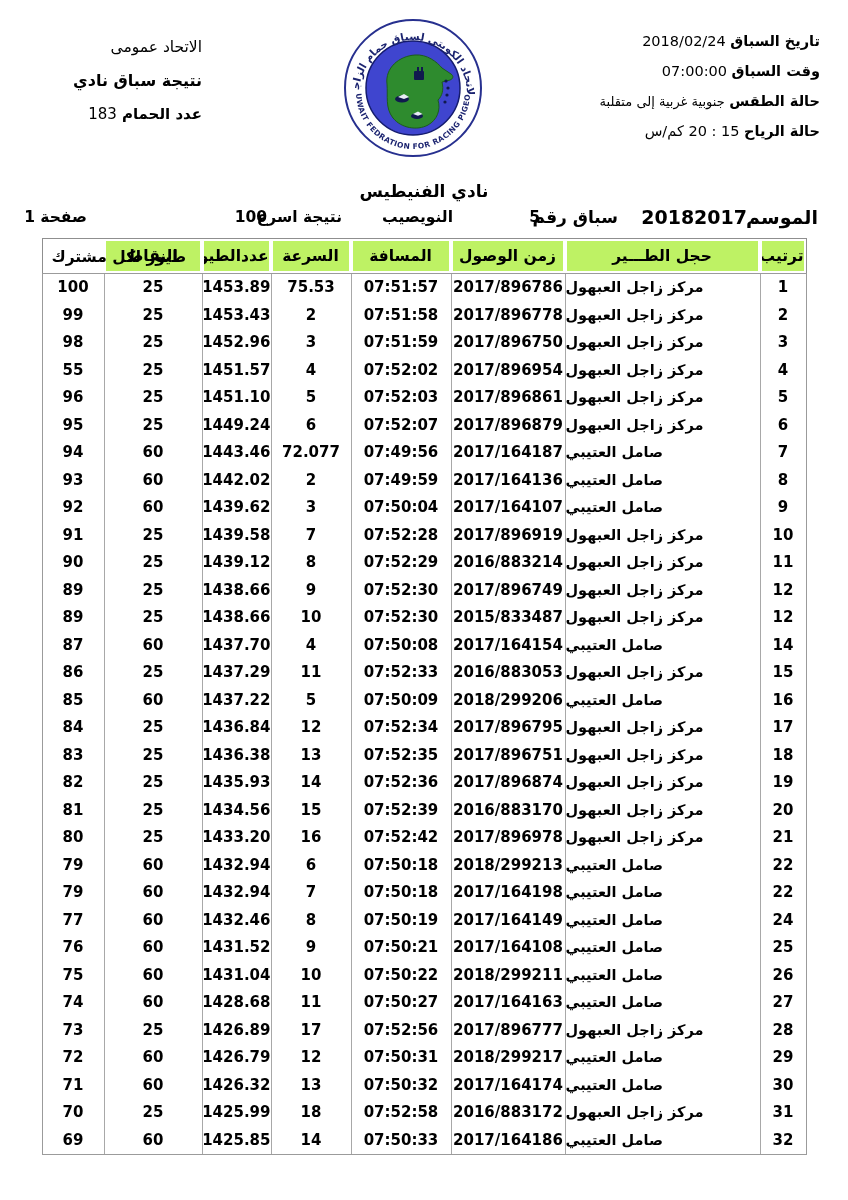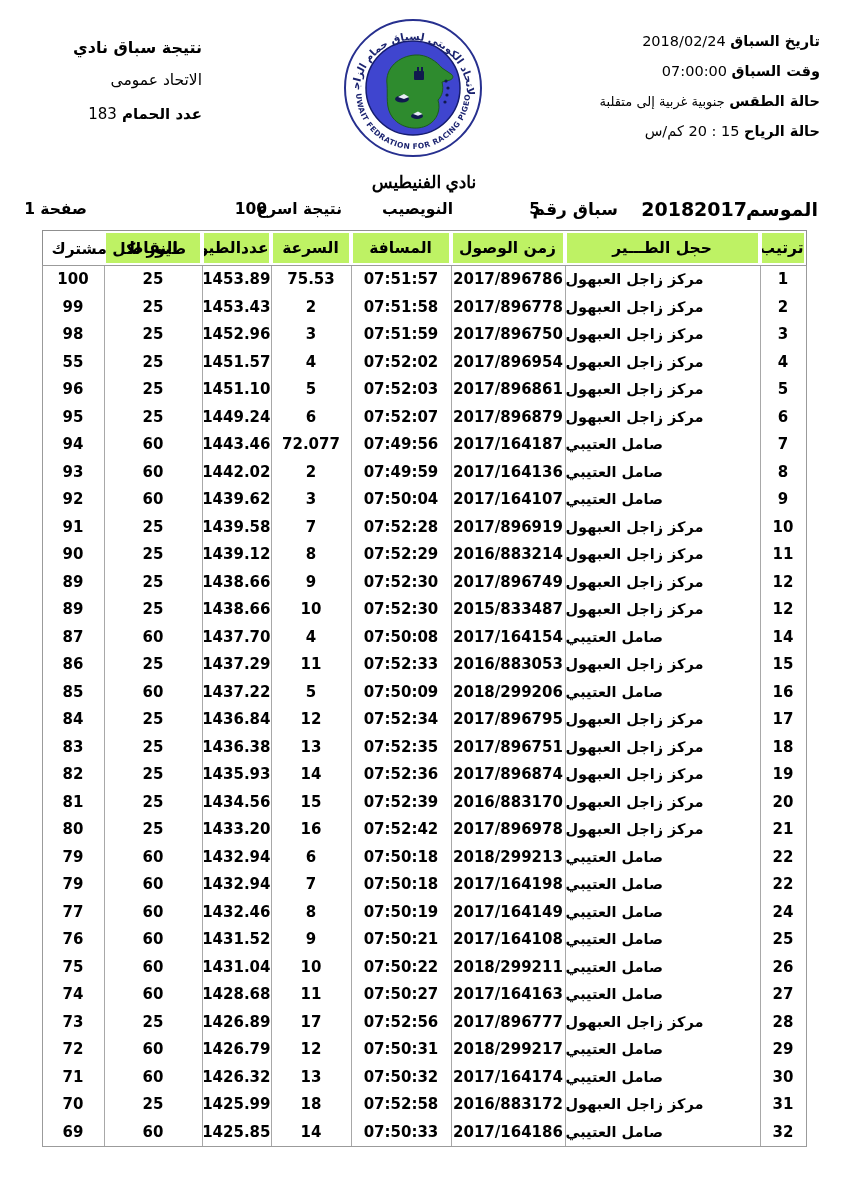--- a/index.html
+++ b/index.html
@@ -24,21 +24,21 @@
   .logo-box { position: absolute; top: 15px; left: 342px; width: 142px; height: 146px; }
 
   .club-info { position: absolute; top: 31px; left: 28px; width: 174px; text-align: right; }
   .club-info .info-line { height: 33px; line-height: 33px; white-space: nowrap; }
   .club-info .title { font-weight: bold; font-size: 16px; }
   .club-info .plain { font-weight: normal; font-size: 15.5px; }
   .club-info .lbl { font-weight: bold; font-size: 15px; }
   .club-info .val { font-weight: normal; font-size: 15px; }
 
   
-  .club-name { margin-top: 2px; height: 22px; line-height: 22px; text-align: center; font-weight: bold; font-size: 17px; font-family: Liberation Serif, serif; }
+  .club-name { margin-top: 10px; height: 22px; line-height: 22px; text-align: center; font-weight: bold; font-size: 17px; }
   .season-line { position: relative; height: 26px; line-height: 26px; margin: 2px 30px 0; font-weight: bold; }
   .season-line span { position: absolute; top: 0; white-space: nowrap; font-size: 15.5px; }
   .season-line .big { font-size: 19px; }
   .s-season  { right: 0; }
   .s-seasonv { right: 71px; }
   .s-raceno  { right: 200px; font-size: 17px !important; }
   .s-racenov { right: 278px; }
   .s-loc     { right: 365px; }
   .s-fast    { right: 476px; }
   .s-fastv   { right: 551px; }
@@ -121,22 +121,22 @@
         <text font-size="10.5" font-weight="bold" fill="#1c2470" font-family="DejaVu Sans, sans-serif">
           <textPath href="#logoArcTop" startOffset="50%" text-anchor="middle">الاتحاد الكويتي لسباق حمام الزاجل</textPath>
         </text>
         <text font-size="7.5" font-weight="bold" letter-spacing="0.4" fill="#1c2470" font-family="DejaVu Sans, sans-serif">
           <textPath href="#logoArcBottom" startOffset="50%" text-anchor="middle">KUWAIT FEDRATION FOR RACING PIGEON</textPath>
         </text>
       </svg>
     </div>
 
     <div class="club-info">
+      <div class="info-line plain">الاتحاد عمومى</div>
       <div class="info-line title">نتيجة سباق نادي</div>
-      <div class="info-line plain">الاتحاد عمومى</div>
       <div class="info-line">
         <span class="lbl">عدد الحمام</span>
         <span class="val">183</span>
       </div>
     </div>
   </div>
 
   <div class="club-name">نادي الفنيطيس</div>
 
   <div class="season-line">

